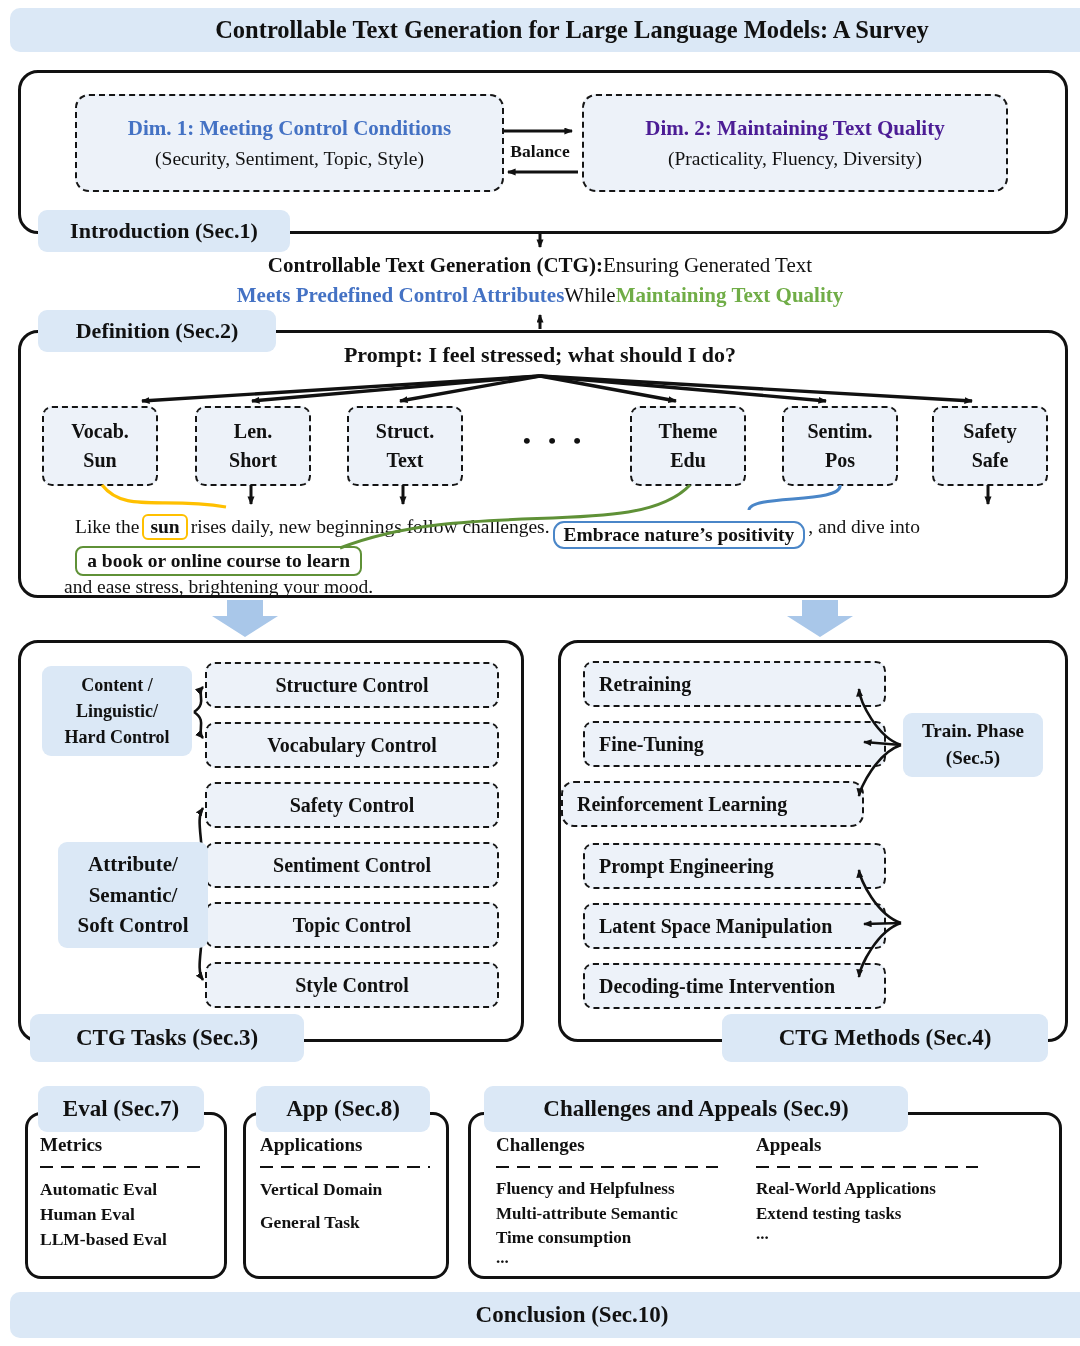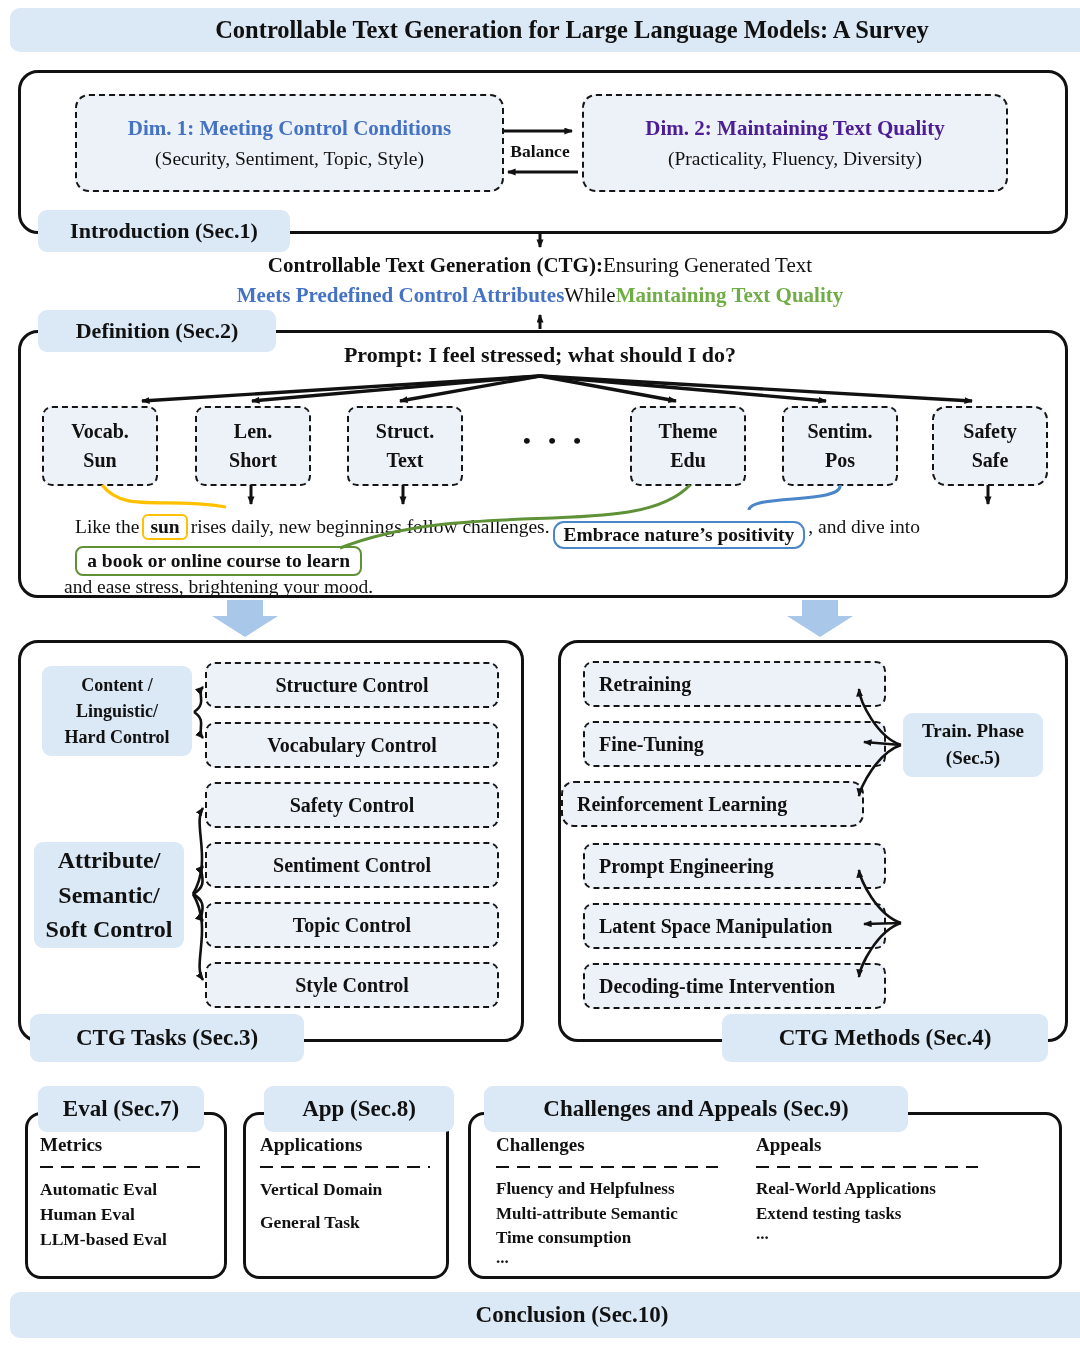--- a/index.html
+++ b/index.html
@@ -123,21 +123,21 @@
   </div>
   <div class="abs" style="left:505px;top:428px;width:100px;text-align:center;font-weight:bold;font-size:22px;letter-spacing:6px;z-index:2;">• • •</div>
   <div class="abs dashbox attr-box" style="left:630px;top:406px;width:112px;height:76px;">
     <span>Theme</span>
     <span>Edu</span>
   </div>
   <div class="abs dashbox attr-box" style="left:782px;top:406px;width:112px;height:76px;">
     <span>Sentim.</span>
     <span>Pos</span>
   </div>
-  <div class="abs dashbox attr-box" style="left:932px;top:406px;width:112px;height:76px;border-radius:14px;">
+  <div class="abs dashbox attr-box" style="left:932px;top:406px;width:112px;height:76px;">
     <span>Safety</span>
     <span>Safe</span>
   </div>
 
   <div class="abs sentence" style="left:75px;top:508px;height:37px;">
     <span>Like the</span>
     <span class="hl hl-yellow">sun</span>
     <span>rises daily, new beginnings follow challenges.</span>
     <span class="hl hl-blue">Embrace nature’s positivity</span>
     <span>, and dive into</span>
@@ -146,21 +146,21 @@
     <span class="hl hl-green">a book or online course to learn</span>
     <span>and ease stress, brightening your mood.</span>
   </div>
 
   <div class="abs panel" style="left:18px;top:640px;width:500px;height:396px;"></div>
   <div class="abs pill" style="left:42px;top:666px;width:150px;height:90px;font-size:18px;line-height:1.45;flex-direction:column;">
     <span>Content /</span>
     <span>Linguistic/</span>
     <span>Hard Control</span>
   </div>
-  <div class="abs pill" style="left:34px;top:842px;width:150px;height:106px;font-size:24px;line-height:1.45;flex-direction:column;">
+  <div class="abs pill" style="left:58px;top:842px;width:150px;height:106px;font-size:21px;line-height:1.45;flex-direction:column;">
     <span>Attribute/</span>
     <span>Semantic/</span>
     <span>Soft Control</span>
   </div>
   <div class="abs dashbox" style="left:205px;top:662px;width:290px;height:42px;font-size:20px;">Structure Control</div>
   <div class="abs dashbox" style="left:205px;top:722px;width:290px;height:42px;font-size:20px;">Vocabulary Control</div>
   <div class="abs dashbox" style="left:205px;top:782px;width:290px;height:42px;font-size:20px;">Safety Control</div>
   <div class="abs dashbox" style="left:205px;top:842px;width:290px;height:42px;font-size:20px;">Sentiment Control</div>
   <div class="abs dashbox" style="left:205px;top:902px;width:290px;height:42px;font-size:20px;">Topic Control</div>
   <div class="abs dashbox" style="left:205px;top:962px;width:290px;height:42px;font-size:20px;">Style Control</div>
@@ -183,21 +183,21 @@
   <div class="abs pill" style="left:38px;top:1086px;width:166px;height:46px;font-size:23px;">Eval (Sec.7)</div>
   <div class="abs mini-col" style="left:40px;top:1132px;width:166px;">
     <div class="mini-head">Metrics</div>
     <div class="dash-divider" style="width:166px;"></div>
     <div>Automatic Eval</div>
     <div>Human Eval</div>
     <div>LLM-based Eval</div>
   </div>
 
   <div class="abs panel" style="left:243px;top:1112px;width:200px;height:161px;border-radius:16px;"></div>
-  <div class="abs pill" style="left:256px;top:1086px;width:190px;height:46px;font-size:23px;margin-left:8px;">App (Sec.8)</div>
+  <div class="abs pill" style="left:256px;top:1086px;width:174px;height:46px;font-size:23px;">App (Sec.8)</div>
   <div class="abs mini-col" style="left:260px;top:1132px;width:170px;">
     <div class="mini-head">Applications</div>
     <div class="dash-divider" style="width:170px;"></div>
     <div style="margin-bottom:8px;">Vertical Domain</div>
     <div>General Task</div>
   </div>
 
   <div class="abs panel" style="left:468px;top:1112px;width:588px;height:161px;border-radius:16px;"></div>
   <div class="abs pill" style="left:484px;top:1086px;width:424px;height:46px;font-size:23px;">Challenges and Appeals (Sec.9)</div>
   <div class="abs mini-col" style="left:496px;top:1132px;width:228px;font-size:17px;">

